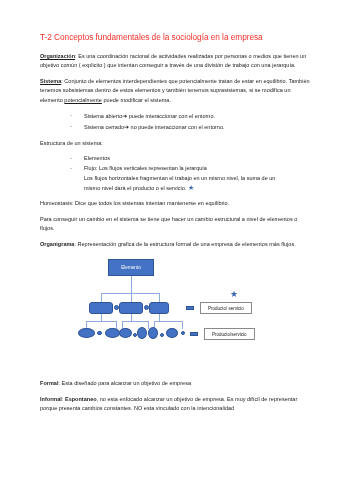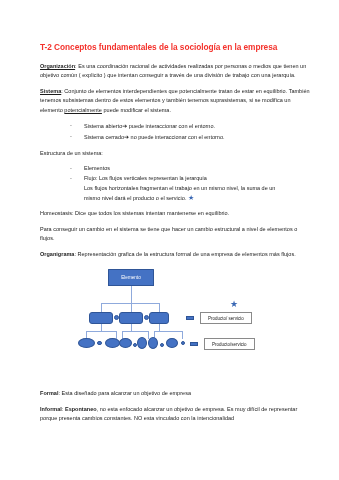--- a/index.html
+++ b/index.html
@@ -19,23 +19,23 @@
     position: relative;
     width: 339px;
     height: 480px;
     background: #ffffff;
     box-sizing: border-box;
     padding: 33px 28px 0 40px;
   }
   .doc-title {
     color: #f4322c;
     font-size: 8.3px;
-    font-weight: bold;
+    font-weight: normal;
     letter-spacing: -0.05px;
-    margin: 10px 0 9px 0;
+    margin: 0 0 9px 0;
     line-height: 1.2;
     white-space: nowrap;
   }
   p.para {
     font-size: 5.5px;
     line-height: 1.72;
     margin: 0 0 6px 0;
     text-align: left;
     color: #1c1c1c;
     letter-spacing: 0.02px;

